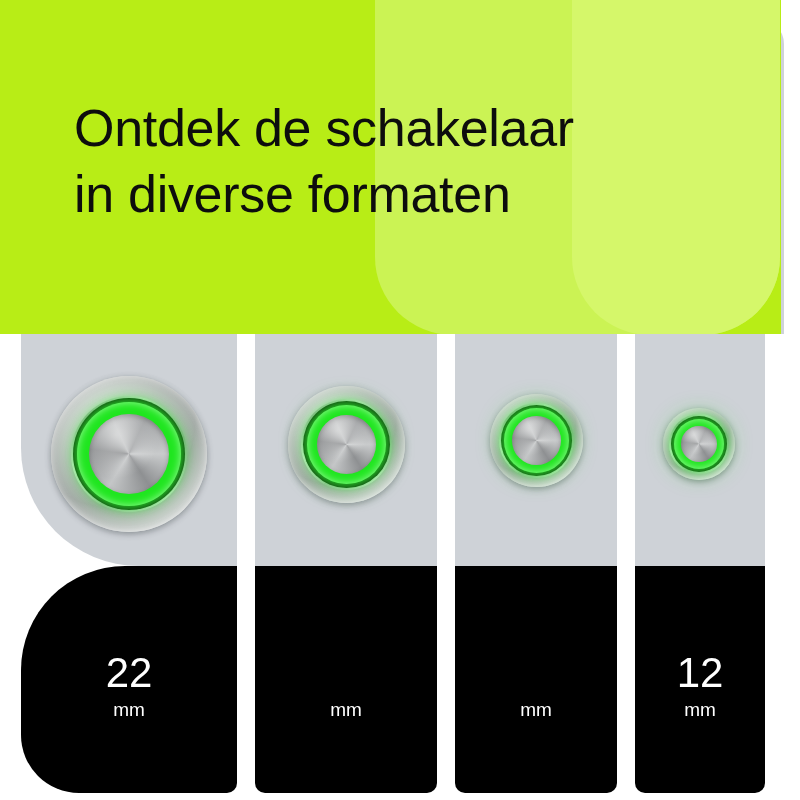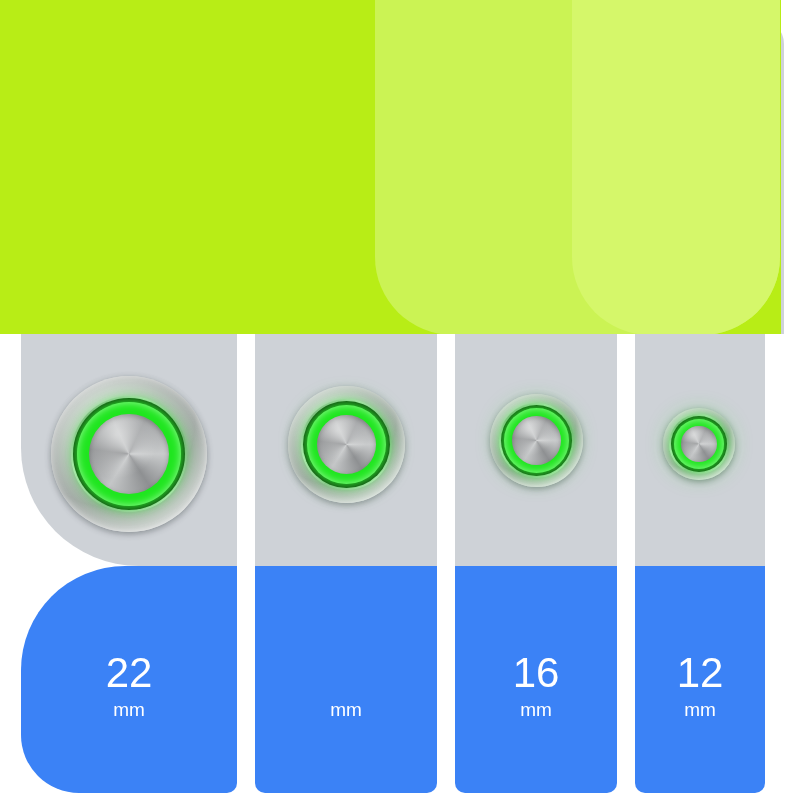--- a/index.html
+++ b/index.html
@@ -48,21 +48,21 @@
   
   .cols{position:absolute;left:0;top:334px;width:800px;height:466px;}
   .col{position:absolute;top:0;}
 
   .panel{
     position:absolute;left:0;top:0;
     background:#ced2d7;
   }
   .card{
     position:absolute;left:0;
-    background:#3b82f6;
+    background:#000000;
   }
   .size-num{
     position:absolute;left:0;right:0;text-align:center;
     color:#ffffff;font-size:42px;line-height:42px;font-weight:400;
   }
   .size-unit{
     position:absolute;left:0;right:0;text-align:center;
     color:#ffffff;font-size:19px;line-height:19px;font-weight:400;
   }
 
@@ -108,20 +108,22 @@
 </head>
 <body>
 
 <div class="stage">
 
   <div class="hero">
     <div class="hero-shadowcard"></div>
     <div class="hero-base"></div>
     <div class="hero-blob-a"></div>
     <div class="hero-blob-b"></div>
+    <div class="headline">Ontdek de schakelaar
+in diverse formaten</div>
   </div>
 
   <div class="cols">
 
     <div class="col" id="col1" style="left:21px;width:216px;height:466px;">
       <div class="panel" style="width:216px;height:232px;">
         <div class="btn" style="left:30px;top:42px;width:156px;height:156px;">
           <div class="bezel"></div>
           <div class="bezel-in" style="left:20px;top:20px;right:20px;bottom:20px;"></div>
           <div class="darkring" style="left:22px;top:22px;right:22px;bottom:22px;"></div>
@@ -160,21 +162,20 @@
           <div class="bezel"></div>
           <div class="bezel-in" style="left:9px;top:9px;right:9px;bottom:9px;"></div>
           <div class="darkring" style="left:11px;top:11px;right:11px;bottom:11px;"></div>
           <div class="glow" style="left:14px;top:14px;right:14px;bottom:14px;"></div>
           <div class="face" style="left:22px;top:22px;right:22px;bottom:22px;">
             <div class="face-sheen"></div>
           </div>
         </div>
       </div>
       <div class="card" style="top:232px;width:162px;height:227px;">
-        <div class="size-num" style="top:86px;">16</div>
         <div class="size-unit" style="top:134px;">mm</div>
       </div>
     </div>
 
     <div class="col" id="col4" style="left:635px;width:130px;height:466px;">
       <div class="panel" style="width:130px;height:232px;">
         <div class="btn" style="left:28px;top:74px;width:72px;height:72px;">
           <div class="bezel"></div>
           <div class="bezel-in" style="left:6px;top:6px;right:6px;bottom:6px;"></div>
           <div class="darkring" style="left:8px;top:8px;right:8px;bottom:8px;"></div>

